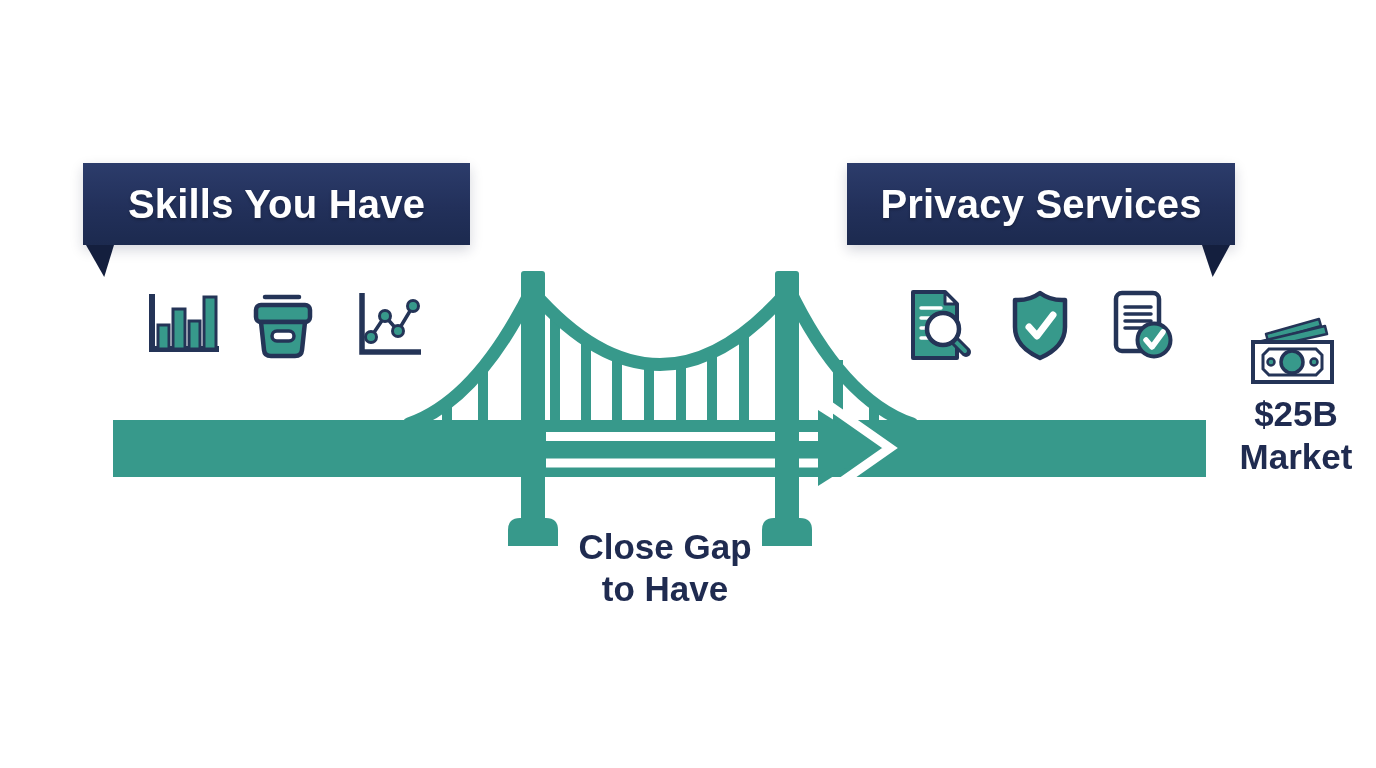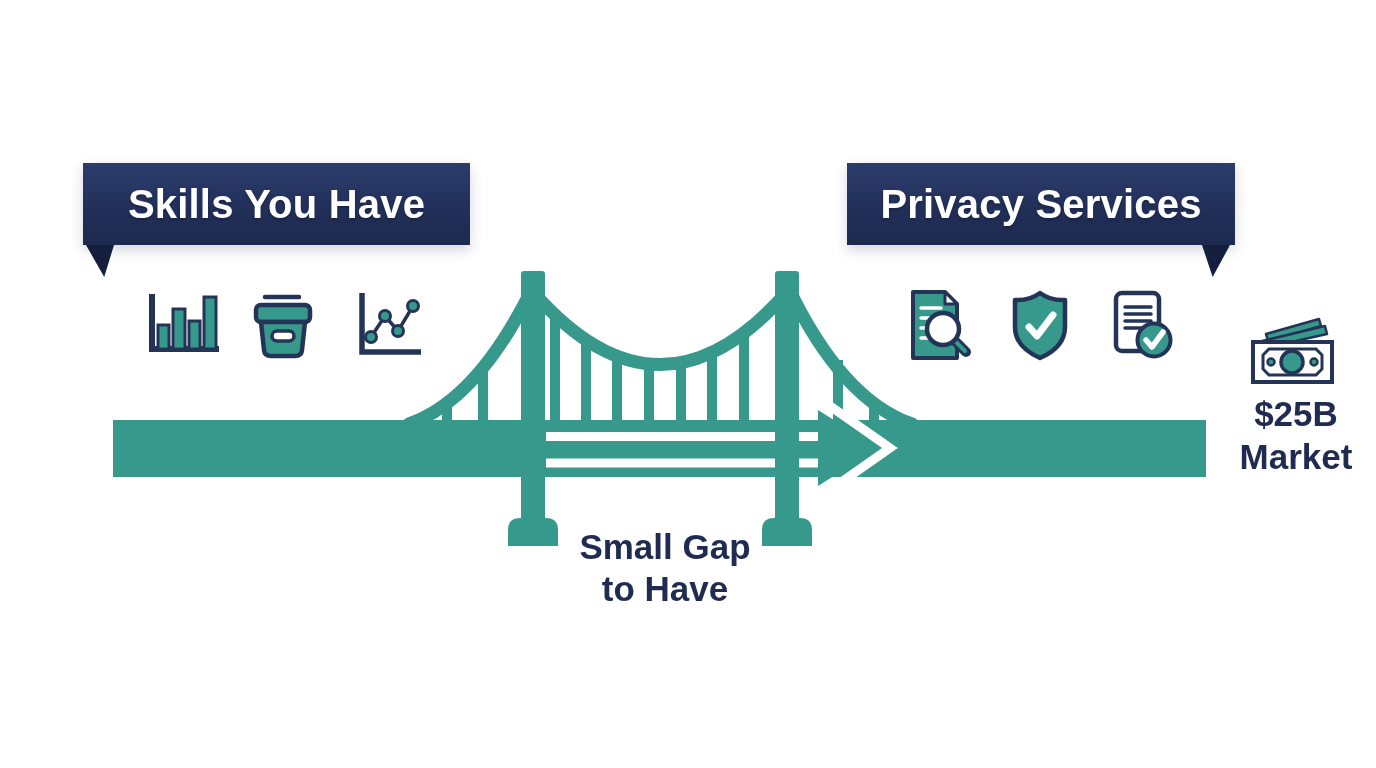--- a/index.html
+++ b/index.html
@@ -173,21 +173,21 @@
       <polygon points="1258,342 1325,326 1327,334 1260,349" class="tf ns" stroke-width="2.5" stroke-linejoin="round"></polygon>
       <rect x="1253" y="342" width="79" height="40" class="wf ns" stroke-width="4"></rect>
       <path d="M1263,355 L1269,349 L1316,349 L1322,355 L1322,369 L1316,375 L1269,375 L1263,369 Z" class="ns nofill" stroke-width="3"></path>
       <circle cx="1292" cy="362" r="11" class="tf ns" stroke-width="3.5"></circle>
       <circle cx="1271" cy="362" r="3.5" class="tf ns" stroke-width="2.5"></circle>
       <circle cx="1314" cy="362" r="3.5" class="tf ns" stroke-width="2.5"></circle>
     </g>
   </svg>
 
   <div class="gap-label">
-    <div>Small Gap</div>
+    <div>Close Gap</div>
     <div>to Have</div>
   </div>
 
   <div class="market-label">
     <div>$25B</div>
     <div>Market</div>
   </div>
 
 </div>
 

